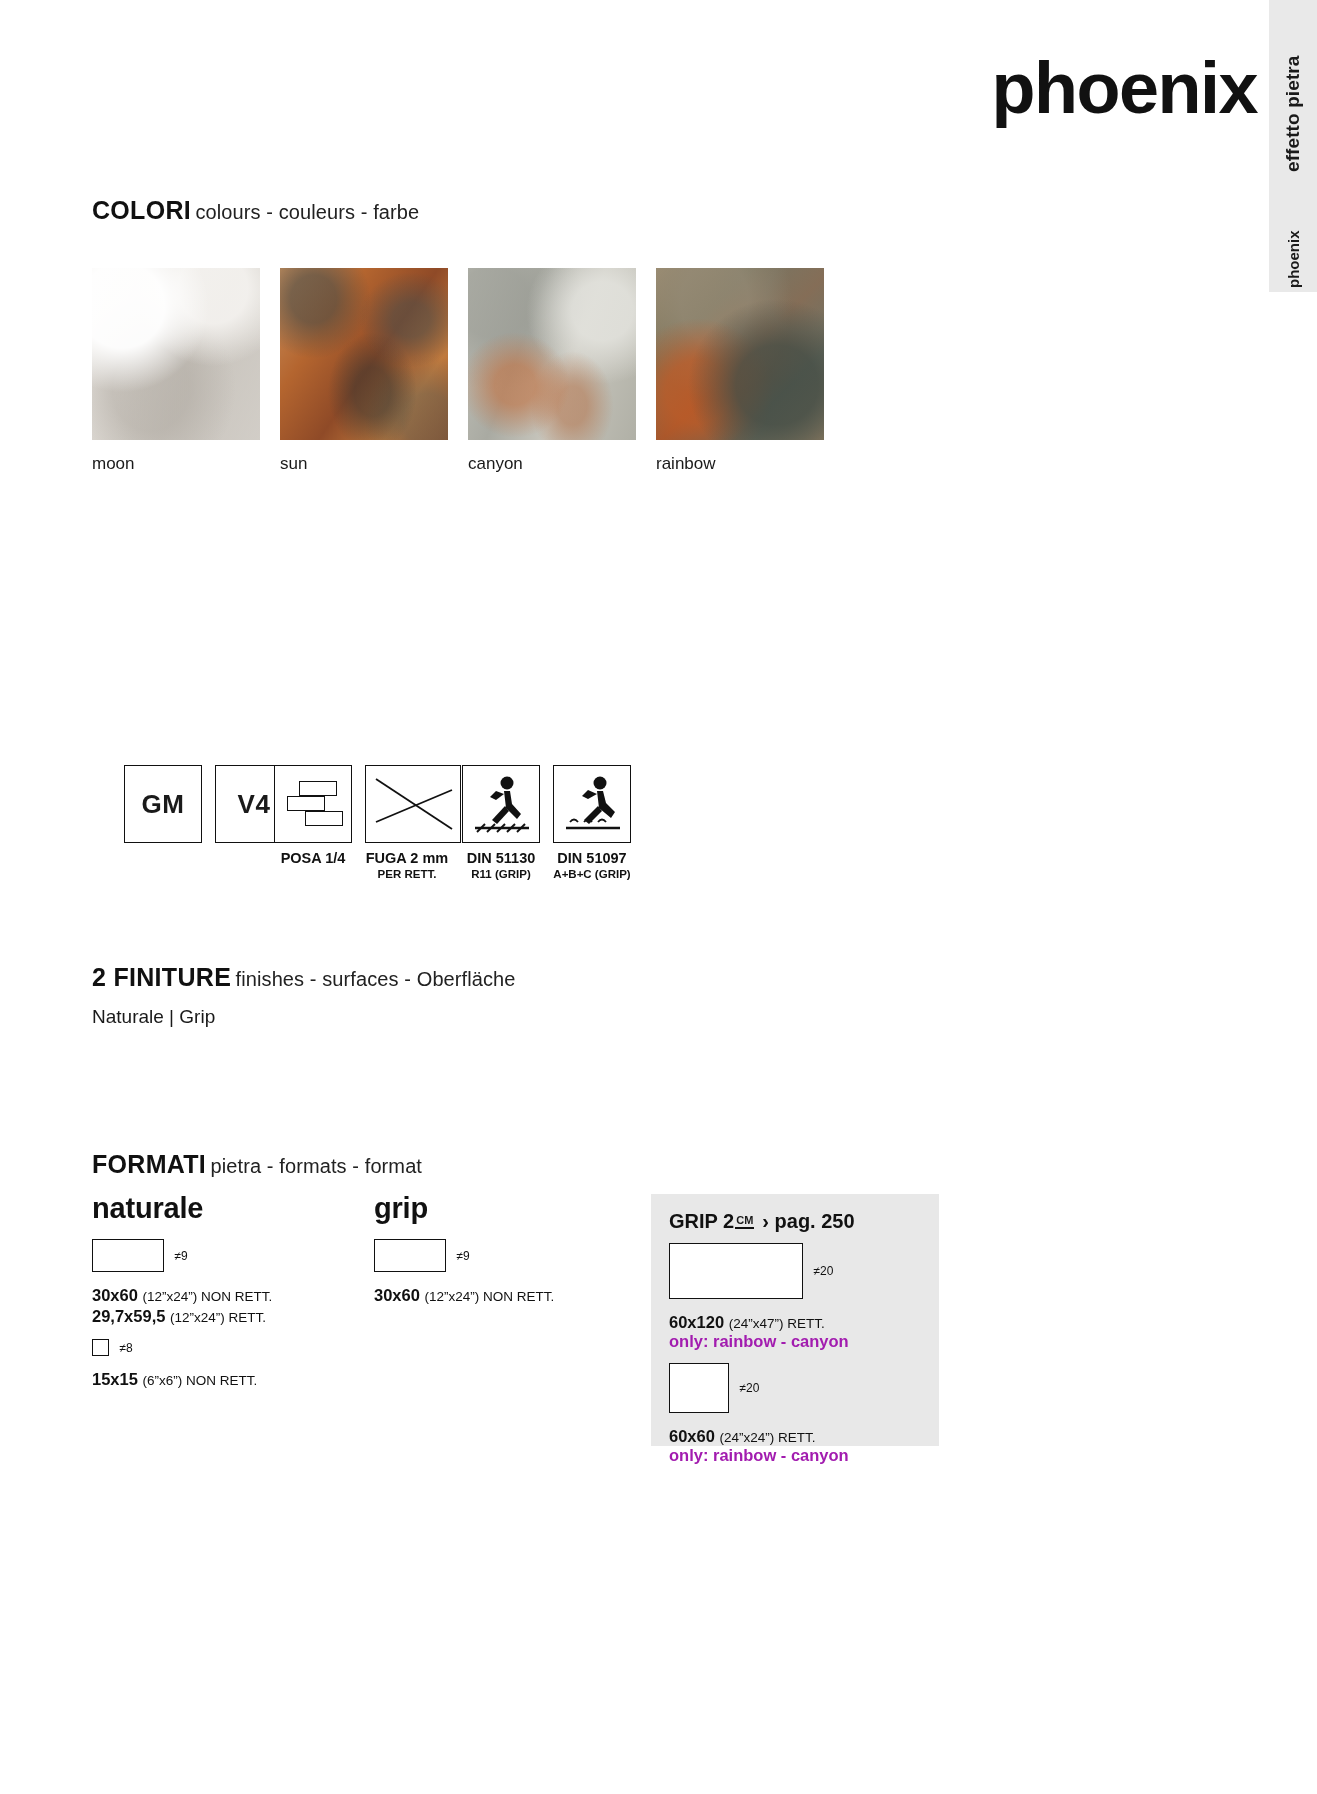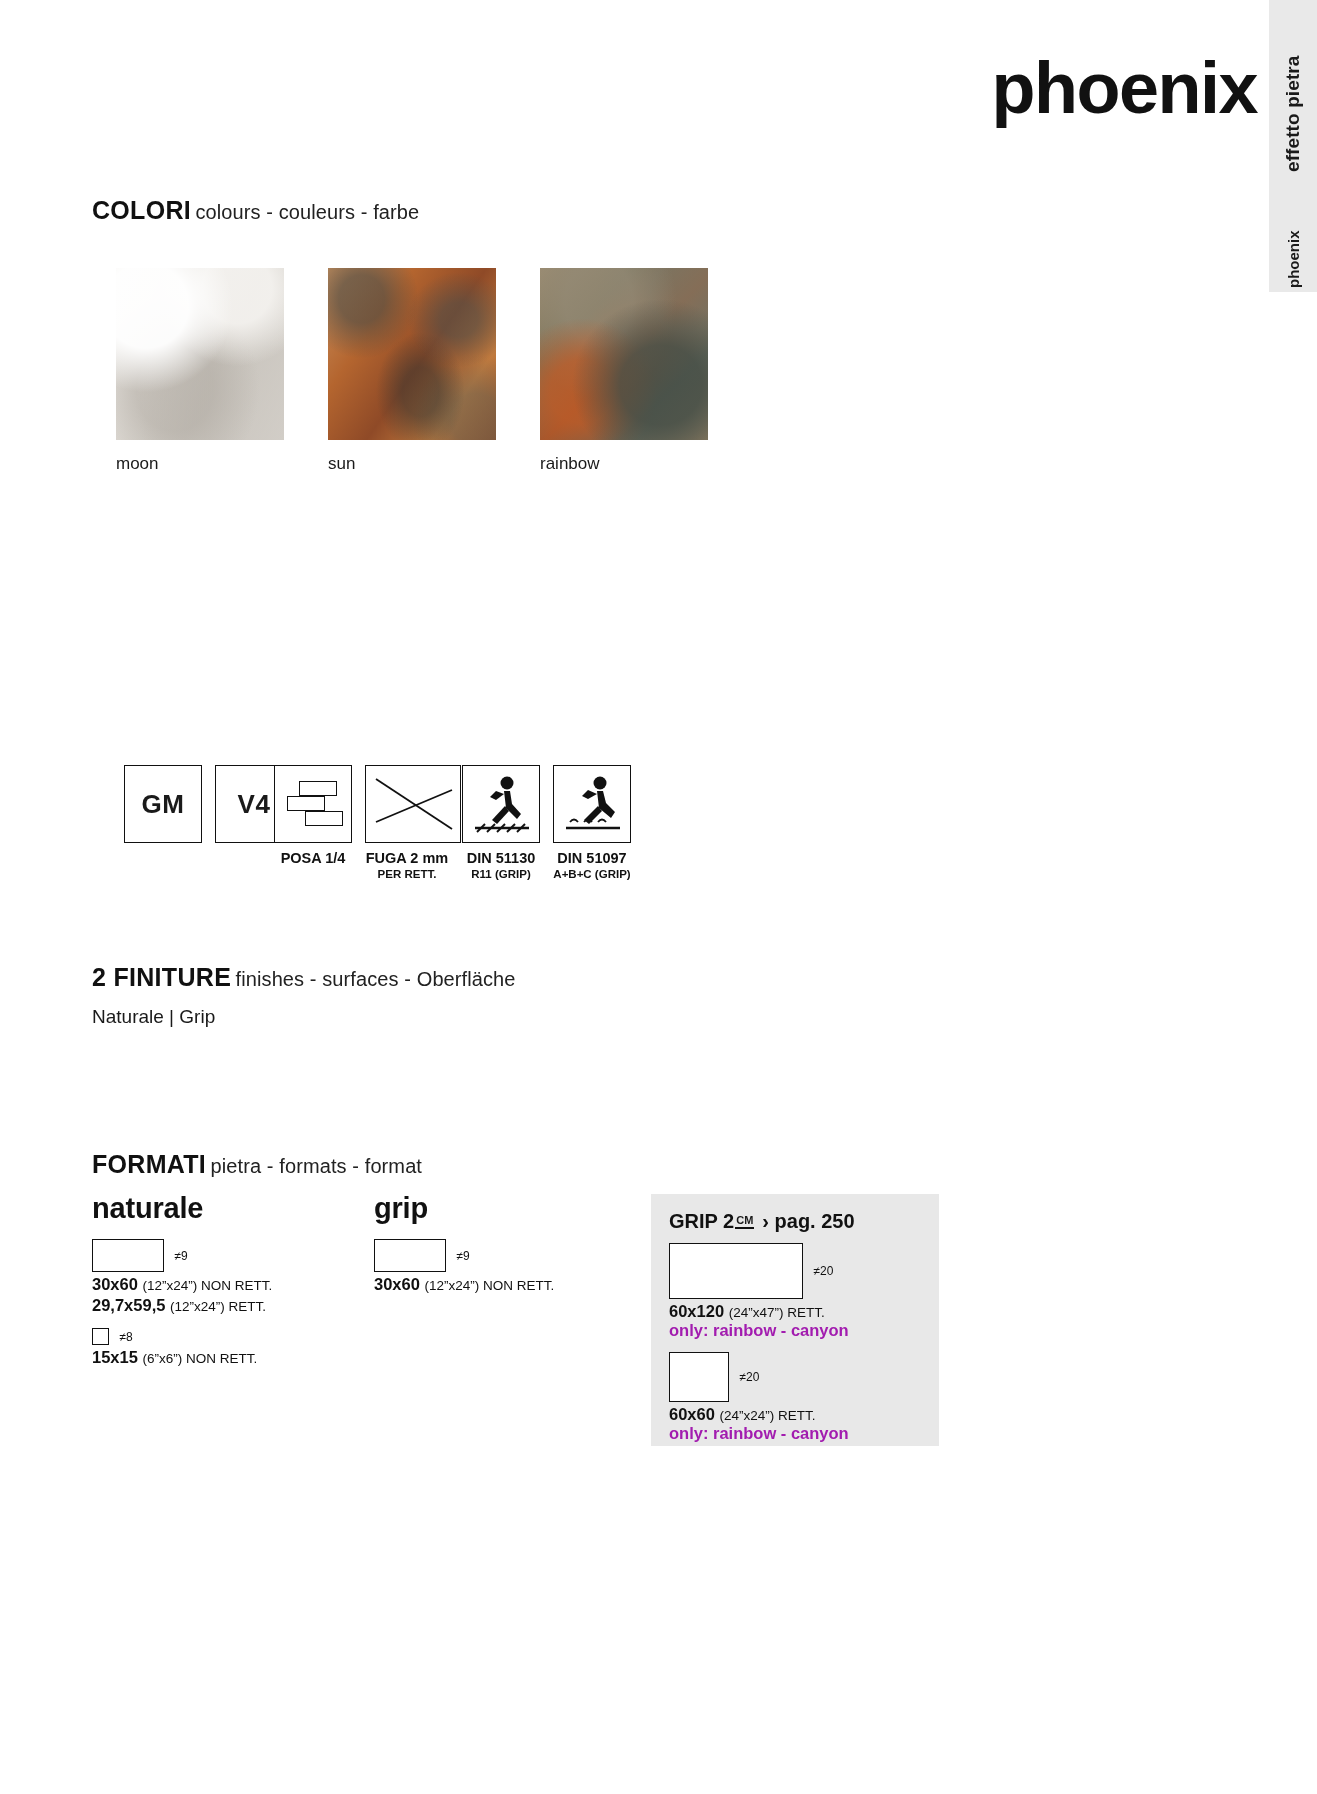--- a/index.html
+++ b/index.html
@@ -84,21 +84,21 @@
   }
 
   
   .swatches {
     position: absolute;
     left: 92px;
     top: 268px;
     display: flex;
     gap: 20px;
   }
-  .swatch-item { width: 168px; margin-left: 24px; }
+  .swatch-item { width: 168px; }
   .swatch-img {
     width: 168px;
     height: 172px;
     border: 0;
   }
   .swatch-label {
     margin-top: 14px;
     font-size: 17px;
     color: #1a1a1a;
   }
@@ -229,21 +229,21 @@
   .thk {
     font-size: 12px;
     color: #111;
     margin-left: 6px;
     vertical-align: middle;
   }
   .fmt-size {
     font-size: 16.5px;
     font-weight: bold;
     color: #111;
-    margin-top: 3px;
+    margin-top: 14px;
     white-space: nowrap;
   }
   .fmt-size .n { font-weight: normal; font-size: 13.5px; }
 
   
   .grip-panel {
     position: absolute;
     left: 651px;
     top: 1194px;
     width: 288px;
@@ -294,20 +294,24 @@
 </div>
 
 <div class="swatches">
   <div class="swatch-item">
     <div class="swatch-img tex-moon"></div>
     <div class="swatch-label">moon</div>
   </div>
   <div class="swatch-item">
     <div class="swatch-img tex-sun"></div>
     <div class="swatch-label">sun</div>
+  </div>
+  <div class="swatch-item">
+    <div class="swatch-img tex-canyon"></div>
+    <div class="swatch-label">canyon</div>
   </div>
   <div class="swatch-item">
     <div class="swatch-img tex-rainbow"></div>
     <div class="swatch-label">rainbow</div>
   </div>
 </div>
 
 <div class="picto-row">
 
   <div class="picto">

